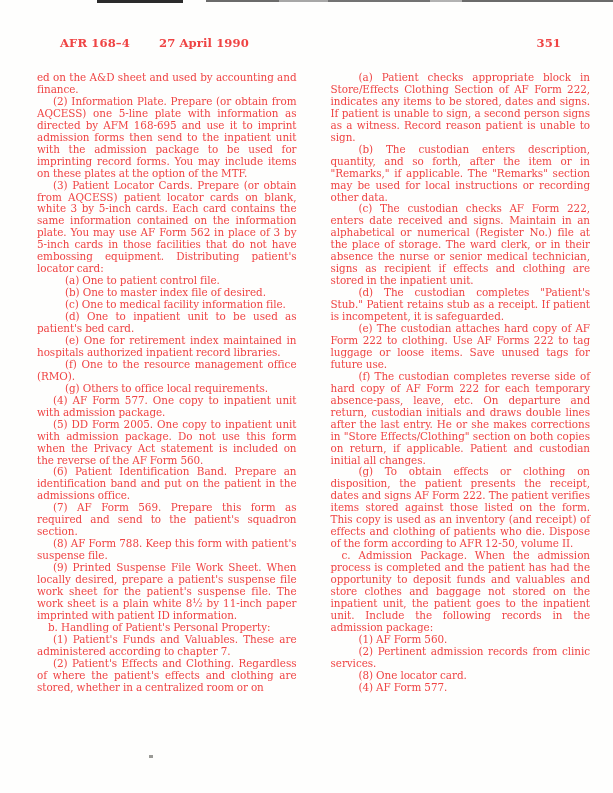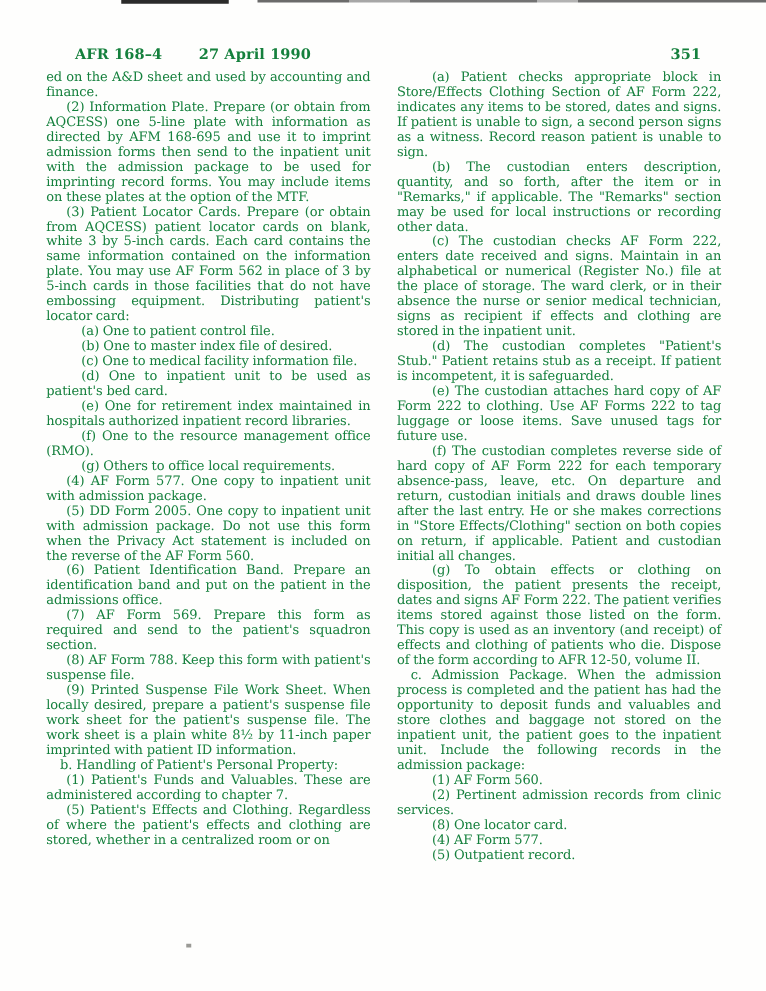--- a/index.html
+++ b/index.html
@@ -3,21 +3,21 @@
 <meta charset="utf-8">
 <style>
   * { margin: 0; padding: 0; box-sizing: border-box; }
   html, body { background: #ffffff; }
   .page {
     position: relative;
     width: 613px;
     height: 793px;
     margin: 0 auto;
     background: #fefefd;
-    color: #15803d;
+    color: #ef4444;
     font-family: "DejaVu Serif", "Liberation Serif", serif;
     overflow: hidden;
   }
   
   .artifact { position: absolute; }
   .edge-a { top: 0; left: 97px; width: 86px; height: 3px; background: #2b2b2b; }
   .edge-b {
     top: 0; left: 206px; right: 0; height: 2px; opacity: .75;
     background: linear-gradient(90deg,#3a3a3a 0 18%,#8a8a8a 18% 30%,#444 30% 55%,#999 55% 63%,#3a3a3a 63% 100%);
   }
@@ -30,23 +30,23 @@
     font-size: 11.6px;
     font-weight: bold;
     letter-spacing: .1px;
   }
   .docid  { position: absolute; left: 23px; }
   .docdate{ position: absolute; left: 122px; }
   .pagenum{ position: absolute; right: 16px; }
 
   .columns {
     position: absolute;
-    top: 57px; left: 37px; right: 36px;
+    top: 72px; left: 37px; right: 36px;
     display: flex;
-    gap: 21px;
+    gap: 34px;
   }
   .col {
     width: 259.5px;
     flex: 0 0 259.5px;
     font-size: 10.4px;
     line-height: 11.95px;
     text-align: justify;
     letter-spacing: -0.05px;
     word-spacing: -0.2px;
     hyphens: auto;
@@ -86,33 +86,32 @@
       <p class="ind2">(f) One to the resource management office (RMO).</p>
       <p class="ind2">(g) Others to office local requirements.</p>
       <p class="ind1">(4) AF Form 577. One copy to inpatient unit with admission package.</p>
       <p class="ind1">(5) DD Form 2005. One copy to inpatient unit with admission package. Do not use this form when the Privacy Act statement is included on the reverse of the AF Form 560.</p>
       <p class="ind1">(6) Patient Identification Band. Prepare an identification band and put on the patient in the admissions office.</p>
       <p class="ind1">(7) AF Form 569. Prepare this form as required and send to the patient's squadron section.</p>
       <p class="ind1">(8) AF Form 788. Keep this form with patient's suspense file.</p>
       <p class="ind1">(9) Printed Suspense File Work Sheet. When locally desired, prepare a patient's suspense file work sheet for the patient's suspense file. The work sheet is a plain white 8½ by 11-inch paper imprinted with patient ID information.</p>
       <p class="indb">b. Handling of Patient's Personal Property:</p>
       <p class="ind1">(1) Patient's Funds and Valuables. These are administered according to chapter 7.</p>
-      <p class="ind1">(5) Patient's Effects and Clothing. Regardless of where the patient's effects and clothing are stored, whether in a centralized room or on</p>
+      <p class="ind1">(2) Patient's Effects and Clothing. Regardless of where the patient's effects and clothing are stored, whether in a centralized room or on</p>
     </section>
 
     <section class="col">
       <p class="ind2">(a) Patient checks appropriate block in Store/Effects Clothing Section of AF Form 222, indicates any items to be stored, dates and signs. If patient is unable to sign, a second person signs as a witness. Record reason patient is unable to sign.</p>
       <p class="ind2">(b) The custodian enters description, quantity, and so forth, after the item or in "Remarks," if applicable. The "Remarks" section may be used for local instructions or recording other data.</p>
       <p class="ind2">(c) The custodian checks AF Form 222, enters date received and signs. Maintain in an alphabetical or numerical (Register No.) file at the place of storage. The ward clerk, or in their absence the nurse or senior medical technician, signs as recipient if effects and clothing are stored in the inpatient unit.</p>
       <p class="ind2">(d) The custodian completes "Patient's Stub." Patient retains stub as a receipt. If patient is incompetent, it is safeguarded.</p>
       <p class="ind2">(e) The custodian attaches hard copy of AF Form 222 to clothing. Use AF Forms 222 to tag luggage or loose items. Save unused tags for future use.</p>
       <p class="ind2">(f) The custodian completes reverse side of hard copy of AF Form 222 for each temporary absence-pass, leave, etc. On departure and return, custodian initials and draws double lines after the last entry. He or she makes corrections in "Store Effects/Clothing" section on both copies on return, if applicable. Patient and custodian initial all changes.</p>
       <p class="ind2">(g) To obtain effects or clothing on disposition, the patient presents the receipt, dates and signs AF Form 222. The patient verifies items stored against those listed on the form. This copy is used as an inventory (and receipt) of effects and clothing of patients who die. Dispose of the form according to AFR 12-50, volume II.</p>
       <p class="indb">c. Admission Package. When the admission process is completed and the patient has had the opportunity to deposit funds and valuables and store clothes and baggage not stored on the inpatient unit, the patient goes to the inpatient unit. Include the following records in the admission package:</p>
       <p class="ind2">(1) AF Form 560.</p>
       <p class="ind2">(2) Pertinent admission records from clinic services.</p>
       <p class="ind2">(8) One locator card.</p>
       <p class="ind2">(4) AF Form 577.</p>
-      <p class="ind2">(5) Outpatient record.</p>
     </section>
 
   </main>
 </div>
 
 </body></html>

